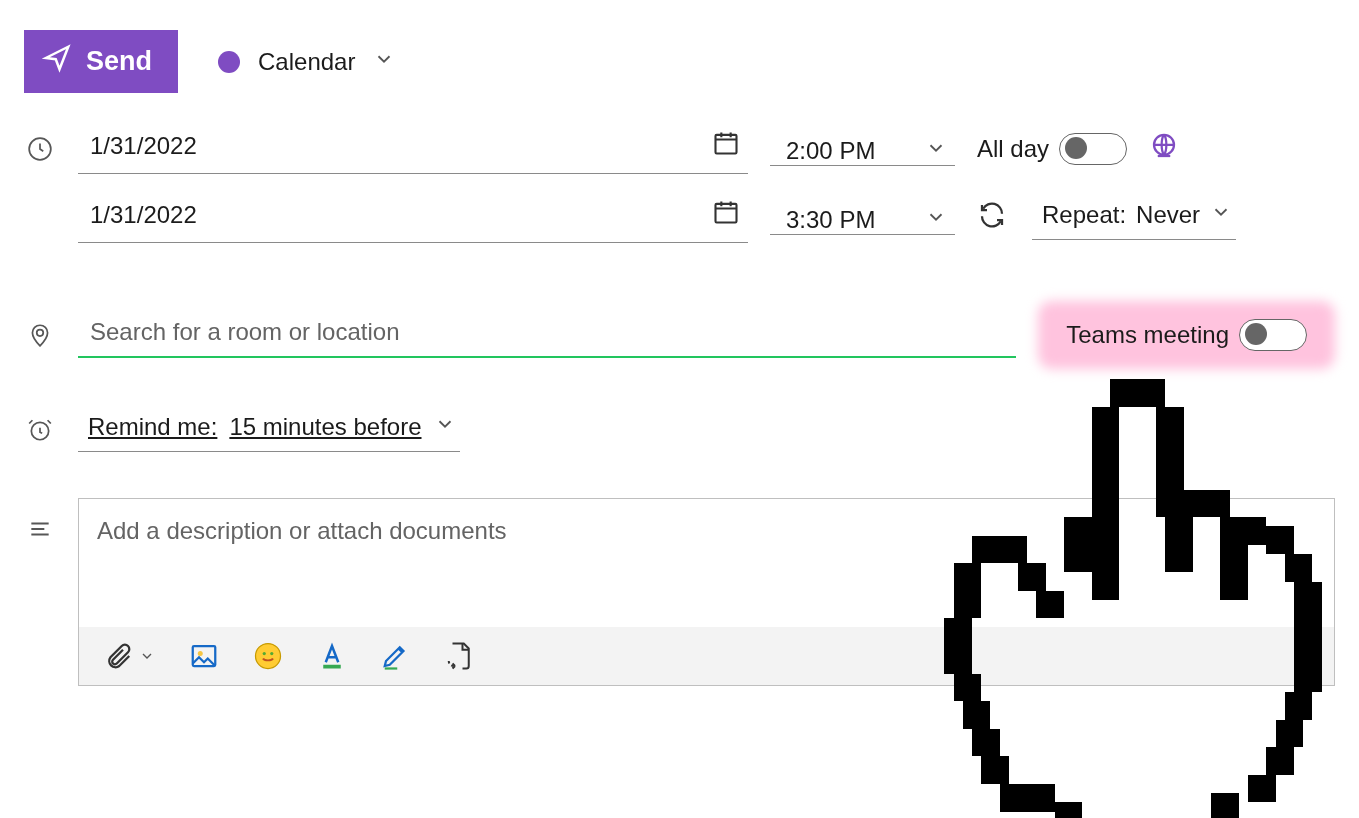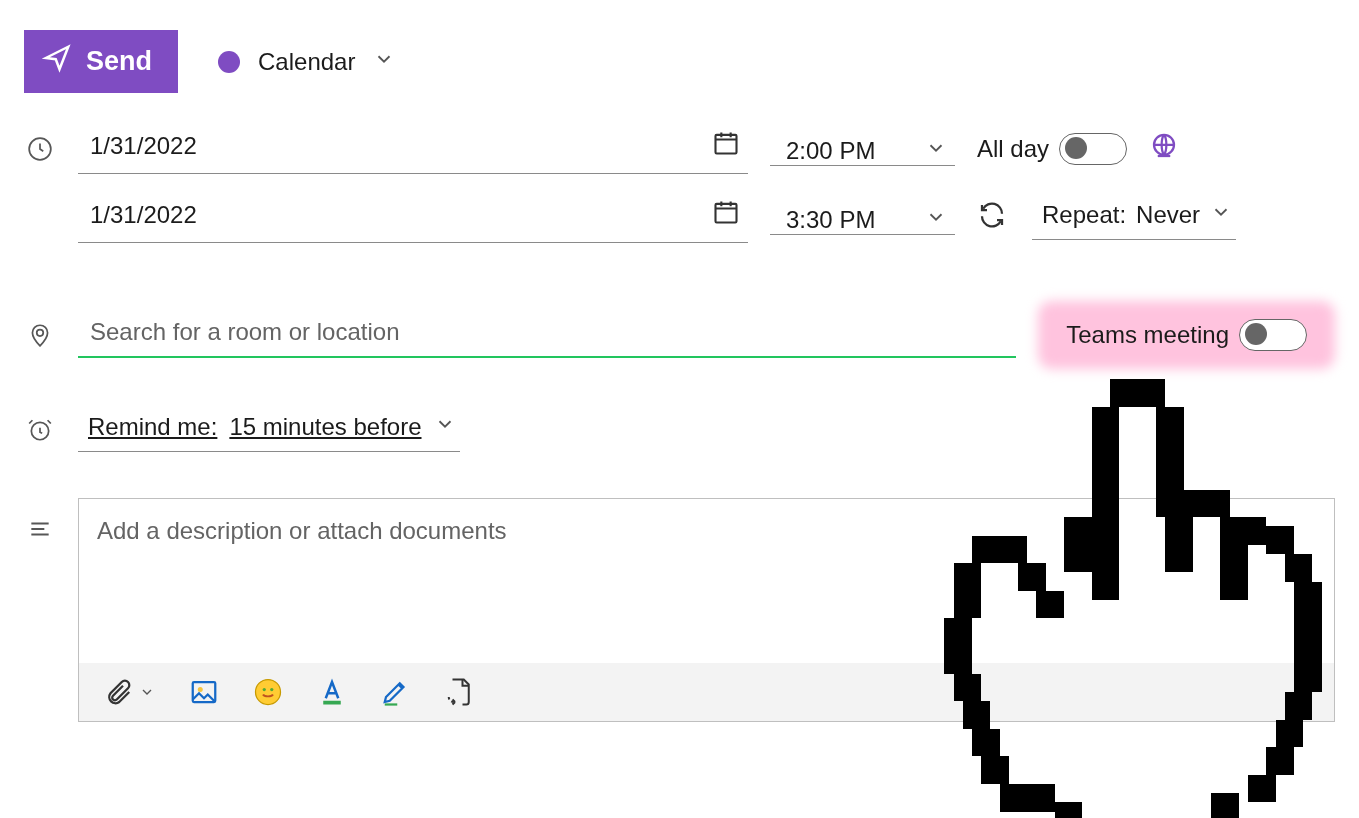--- a/index.html
+++ b/index.html
@@ -167,21 +167,21 @@
     font-size: 24px;
     text-decoration: underline;
   }
 
   
   .desc-box {
     border: 1px solid #bfbfbf;
     margin-left: 54px;
     display: flex;
     flex-direction: column;
-    height: 224px;
+    height: 188px;
   }
   .desc-text {
     flex: 1;
     padding: 18px 18px 0 18px;
     color: #646464;
     font-size: 24px;
   }
   .desc-toolbar {
     background: #f3f3f3;
     display: flex;

